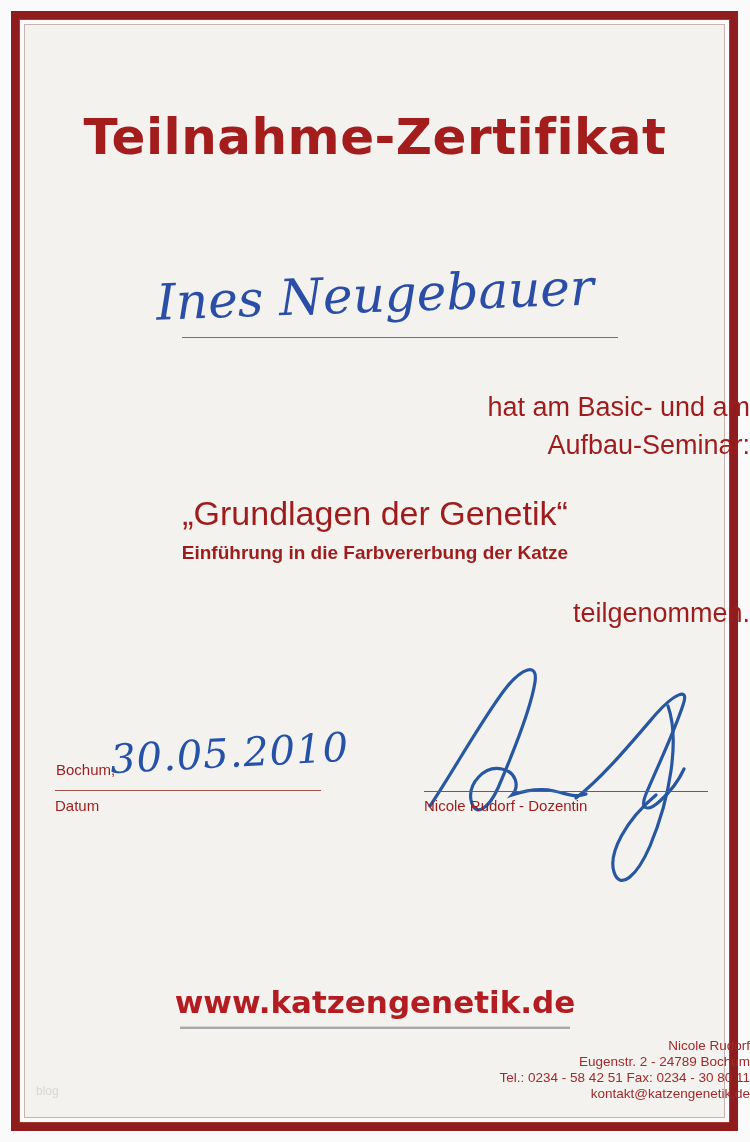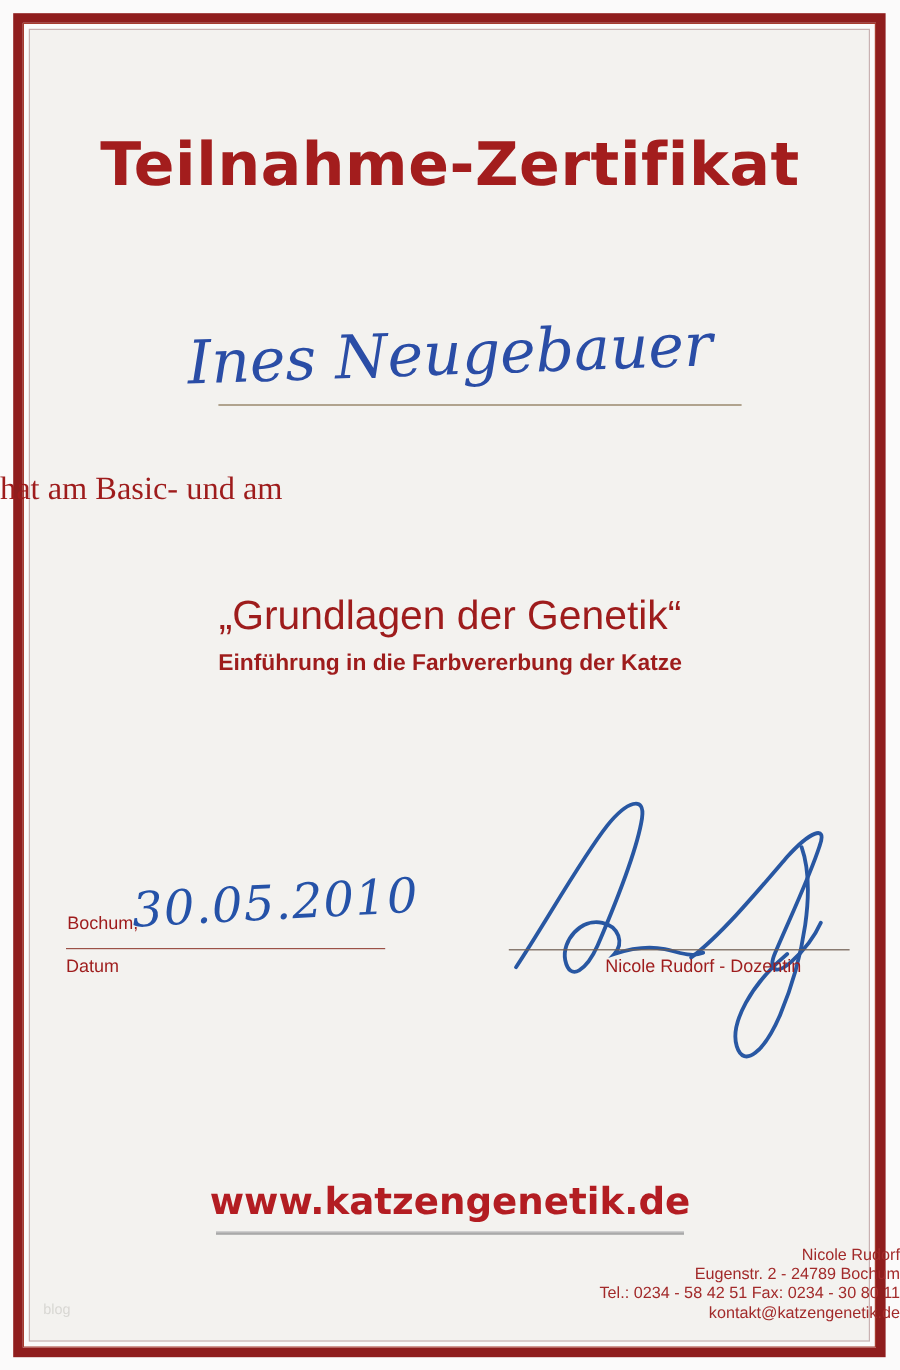--- a/index.html
+++ b/index.html
@@ -35,22 +35,22 @@
     font-family:"DejaVu Serif",serif;font-style:italic;
     font-size:50px;color:#2a4da6;
     transform:rotate(-2deg);
     white-space:nowrap;
   }
   .name-line{
     position:absolute;left:182px;top:337px;width:436px;height:1px;
     background:#85704f;
   }
   .body-line{
-    position:absolute;left:0;right:0;text-align:left;
-    font-size:27px;color:#9e1c1c;font-family:Liberation Serif, serif;
+    position:absolute;left:0;right:0;text-align:right;
+    font-size:27px;color:#9e1c1c;
   }
   .body-line.l1{top:392px;}
   .body-line.l2{top:430px;}
   .seminar-title{
     position:absolute;left:0;right:0;top:494px;text-align:center;
     font-size:34px;color:#9e1c1c;
   }
   .seminar-subtitle{
     position:absolute;left:0;right:0;top:542px;text-align:center;
     font-size:19px;font-weight:600;color:#9e1c1c;
@@ -76,21 +76,21 @@
     position:absolute;left:55px;top:797px;width:266px;text-align:left;
     font-size:15px;color:#9e1c1c;
   }
   
   .sig-svg{position:absolute;left:412px;top:648px;width:310px;height:250px;}
   .sig-line{
     position:absolute;left:424px;top:791px;width:284px;height:1px;
     background:#6e5c51;
   }
   .signer-label{
-    position:absolute;left:444px;top:797px;width:284px;text-align:center;
+    position:absolute;left:424px;top:797px;width:284px;text-align:left;
     font-size:15px;color:#9e1c1c;
   }
   
   .website{
     position:absolute;left:0;right:0;top:984px;text-align:center;
     font-family:"DejaVu Sans",sans-serif;
     font-weight:700;font-size:31px;color:#b31d22;
   }
   .footer-rule{
     position:absolute;left:180px;top:1026px;width:390px;height:2px;
@@ -112,24 +112,26 @@
 
   <div class="frame-red"></div>
   <div class="frame-inner"></div>
 
   <div class="title">Teilnahme-Zertifikat</div>
 
   <div class="participant">Ines Neugebauer</div>
   <div class="name-line"></div>
 
   <div class="body-line l1">hat am Basic- und am</div>
+  <div class="body-line l2">Aufbau-Seminar:</div>
 
   <div class="seminar-title">„Grundlagen der Genetik“</div>
   <div class="seminar-subtitle">Einführung in die Farbvererbung der Katze</div>
 
+  <div class="body-line l3">teilgenommen.</div>
 
   <div class="city-label">Bochum,</div>
   <div class="hand-date">30.05.2010</div>
   <div class="date-line"></div>
   <div class="datum-label">Datum</div>
 
   <svg class="sig-svg" viewBox="0 0 310 250" fill="none">
     <g stroke="#1d4f9e" stroke-width="3.2" stroke-linecap="round" fill="none" opacity="0.95">
       <path d="M 18 158
                C 42 122 72 68 94 40

